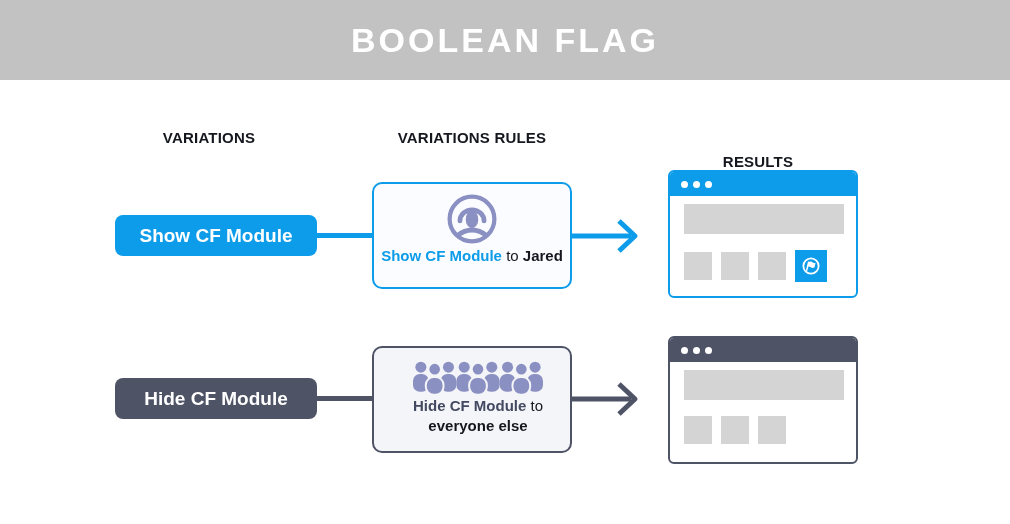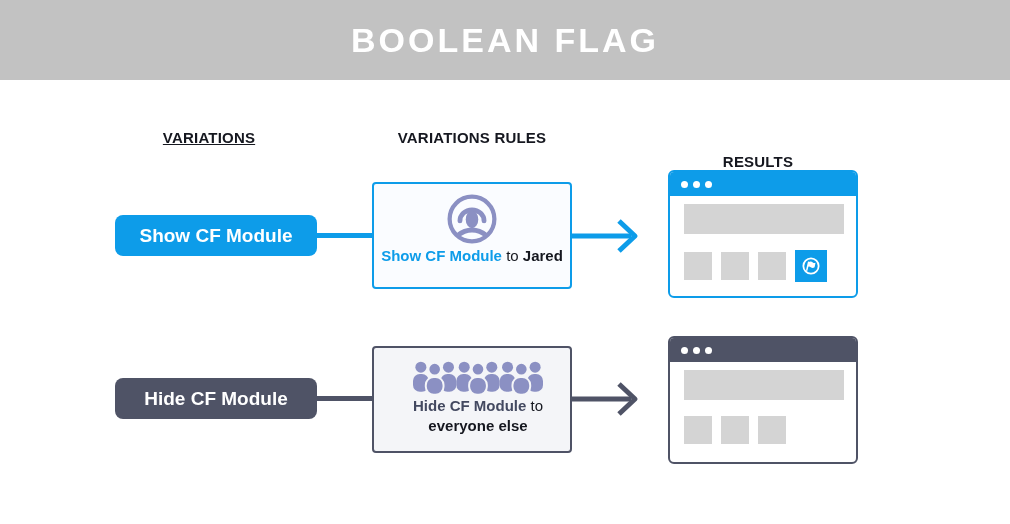--- a/index.html
+++ b/index.html
@@ -8,38 +8,38 @@
   .stage { position: relative; width: 1010px; height: 524px; background: #ffffff; overflow: hidden; }
 
   
   .banner { position: absolute; left:0; top:0; width:1010px; height:80px; background:#c2c2c2;
             display:flex; align-items:center; justify-content:center; }
   .banner-title { color:#ffffff; font-size:34px; font-weight:700; letter-spacing:3px; }
 
   
   .col-head { position:absolute; top:129px; width:210px; text-align:center;
               font-size:15px; font-weight:700; color:#15171f; letter-spacing:0.2px; }
-  .col-variations { left:104px;text-decoration:underline; }
+  .col-variations { left:104px; }
   .col-targeting  { left:367px; }
   .col-results    { left:653px;margin-top:24px; }
 
   
   .pill { position:absolute; left:115px; width:202px; height:41px; border-radius:8px;
           display:flex; align-items:center; justify-content:center;
           color:#ffffff; font-size:19px; font-weight:700; }
   .pill-show { top:215px; background:#0d9ce9; }
   .pill-hide { top:378px; background:#4f5366; }
 
   
   .link-line { position:absolute; width:56px; height:5px; }
   .link-blue { left:316px; top:233px; background:#0d9ce9; }
   .link-dark { left:316px; top:396px; background:#4f5366; }
 
   
-  .rule-card { position:absolute; left:372px; width:200px; height:107px; border-radius:4px;
+  .rule-card { position:absolute; left:372px; width:200px; height:107px; border-radius:10px;
                display:flex; flex-direction:column; align-items:center; }
   .rule-card-show { top:182px; background:#fafcff; border:2px solid #0d9ce9; }
   .rule-card-hide { top:346px; background:#f4f5f8; border:2px solid #4f5366;padding-left:12px; }
   .rule-icon-wrap { display:flex; align-items:center; justify-content:center; }
   .rule-card-show .rule-icon-wrap { height:62px; padding-top:8px; }
   .rule-card-hide .rule-icon-wrap { height:48px; padding-top:12px; }
   .rule-text { font-size:15px; color:#15171f; text-align:center; line-height:20px; white-space:nowrap; }
   .flag-blue { color:#0d9ce9; font-weight:700; }
   .flag-dark { color:#434960; font-weight:700; }
   .aud-bold  { color:#15171f; font-weight:700; }

